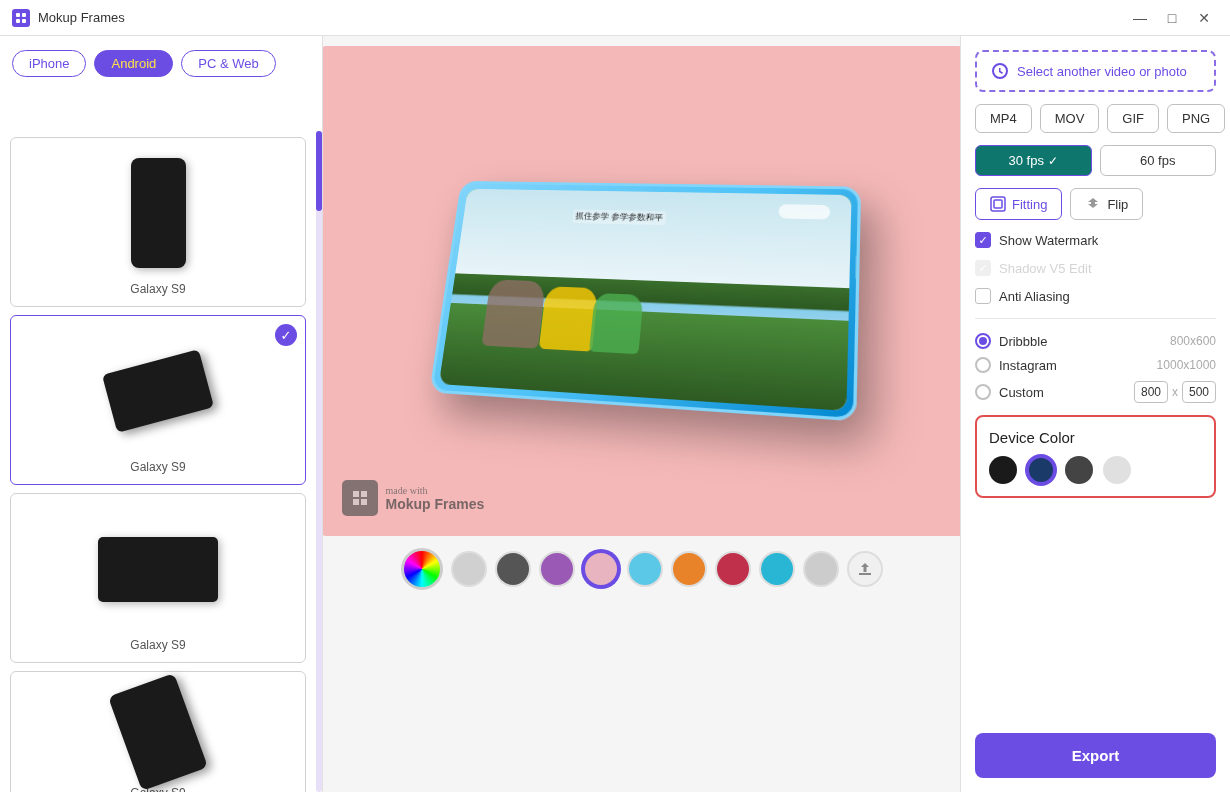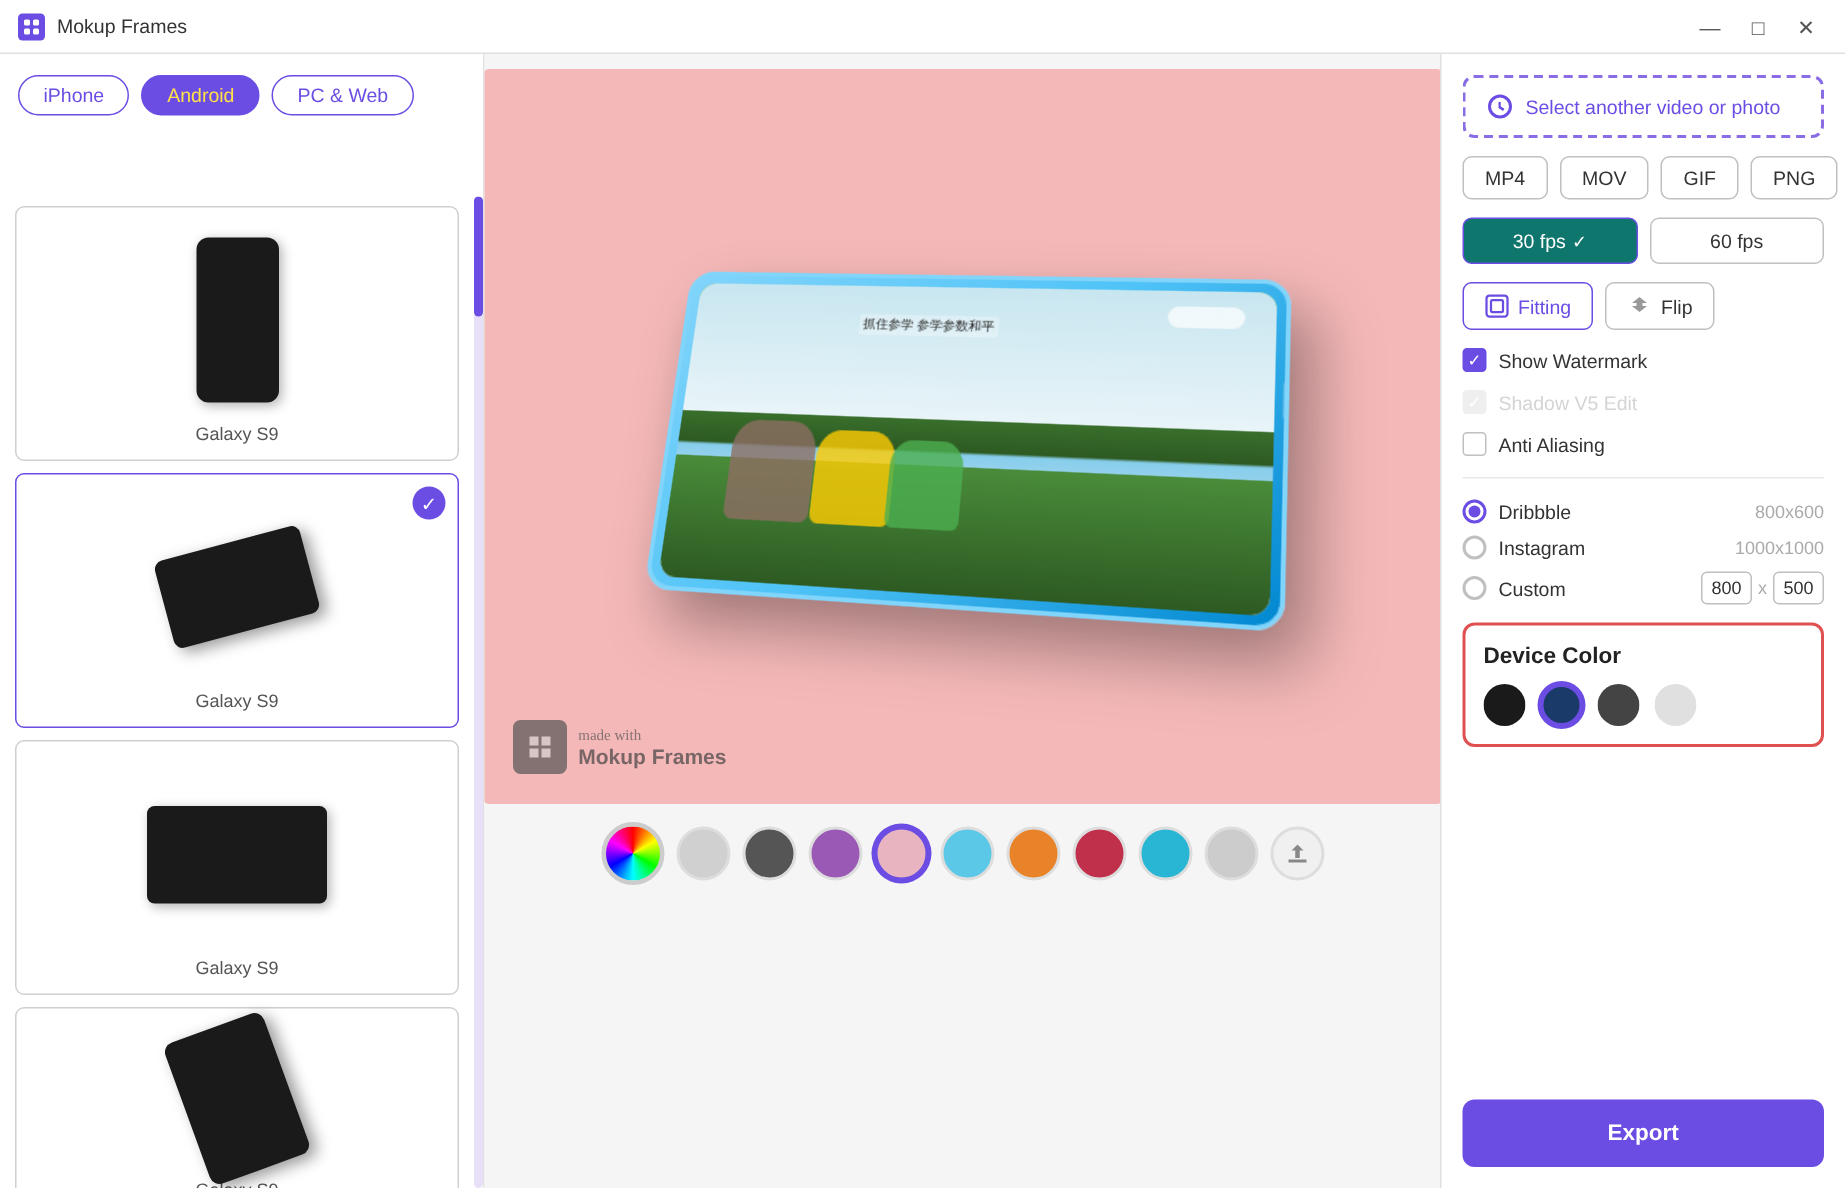--- a/index.html
+++ b/index.html
@@ -81,21 +81,21 @@
     .resolution-row { display: flex; align-items: center; gap: 8px; }
     .radio-btn { width: 16px; height: 16px; border-radius: 50%; border: 2px solid #c0c0c0; display: flex; align-items: center; justify-content: center; cursor: pointer; }
     .radio-btn.active { border-color: #6c4de4; }
     .radio-btn.active::after { content: ''; width: 8px; height: 8px; border-radius: 50%; background: #6c4de4; }
     .resolution-label { font-size: 13px; color: #333; flex: 1; }
     .resolution-value { font-size: 12px; color: #aaa; }
     .custom-inputs { display: flex; align-items: center; gap: 4px; }
     .custom-input { width: 34px; border: 1px solid #c0c0c0; border-radius: 4px; padding: 3px 6px; font-size: 12px; color: #333; }
 
     .device-color-section { border: 2px solid #e05050; border-radius: 8px; padding: 12px; }
-    .device-color-title { font-size: 15px; font-weight: 700; color: #222; margin-bottom: 10px; }
+    .device-color-title { font-size: 15px; font-weight: 400; color: #222; margin-bottom: 10px; }
     .device-color-swatches { display: flex; gap: 10px; }
     .device-swatch { width: 28px; height: 28px; border-radius: 50%; cursor: pointer; border: 2px solid transparent; }
     .device-swatch.selected { border-color: #6c4de4; box-shadow: 0 0 0 2px #6c4de4; }
 
     .export-btn { background: #6c4de4; color: #fff; border: none; border-radius: 8px; padding: 14px; font-size: 15px; font-weight: 600; cursor: pointer; width: 100%; margin-top: auto; text-align: center; }
 
     
     .sidebar-scroll-container { position: relative; display: flex; flex: 1; overflow: hidden; }
     .sidebar-inner { flex: 1; overflow-y: auto; padding: 6px 10px; display: flex; flex-direction: column; gap: 8px; }
     .sidebar-inner::-webkit-scrollbar { width: 4px; }

